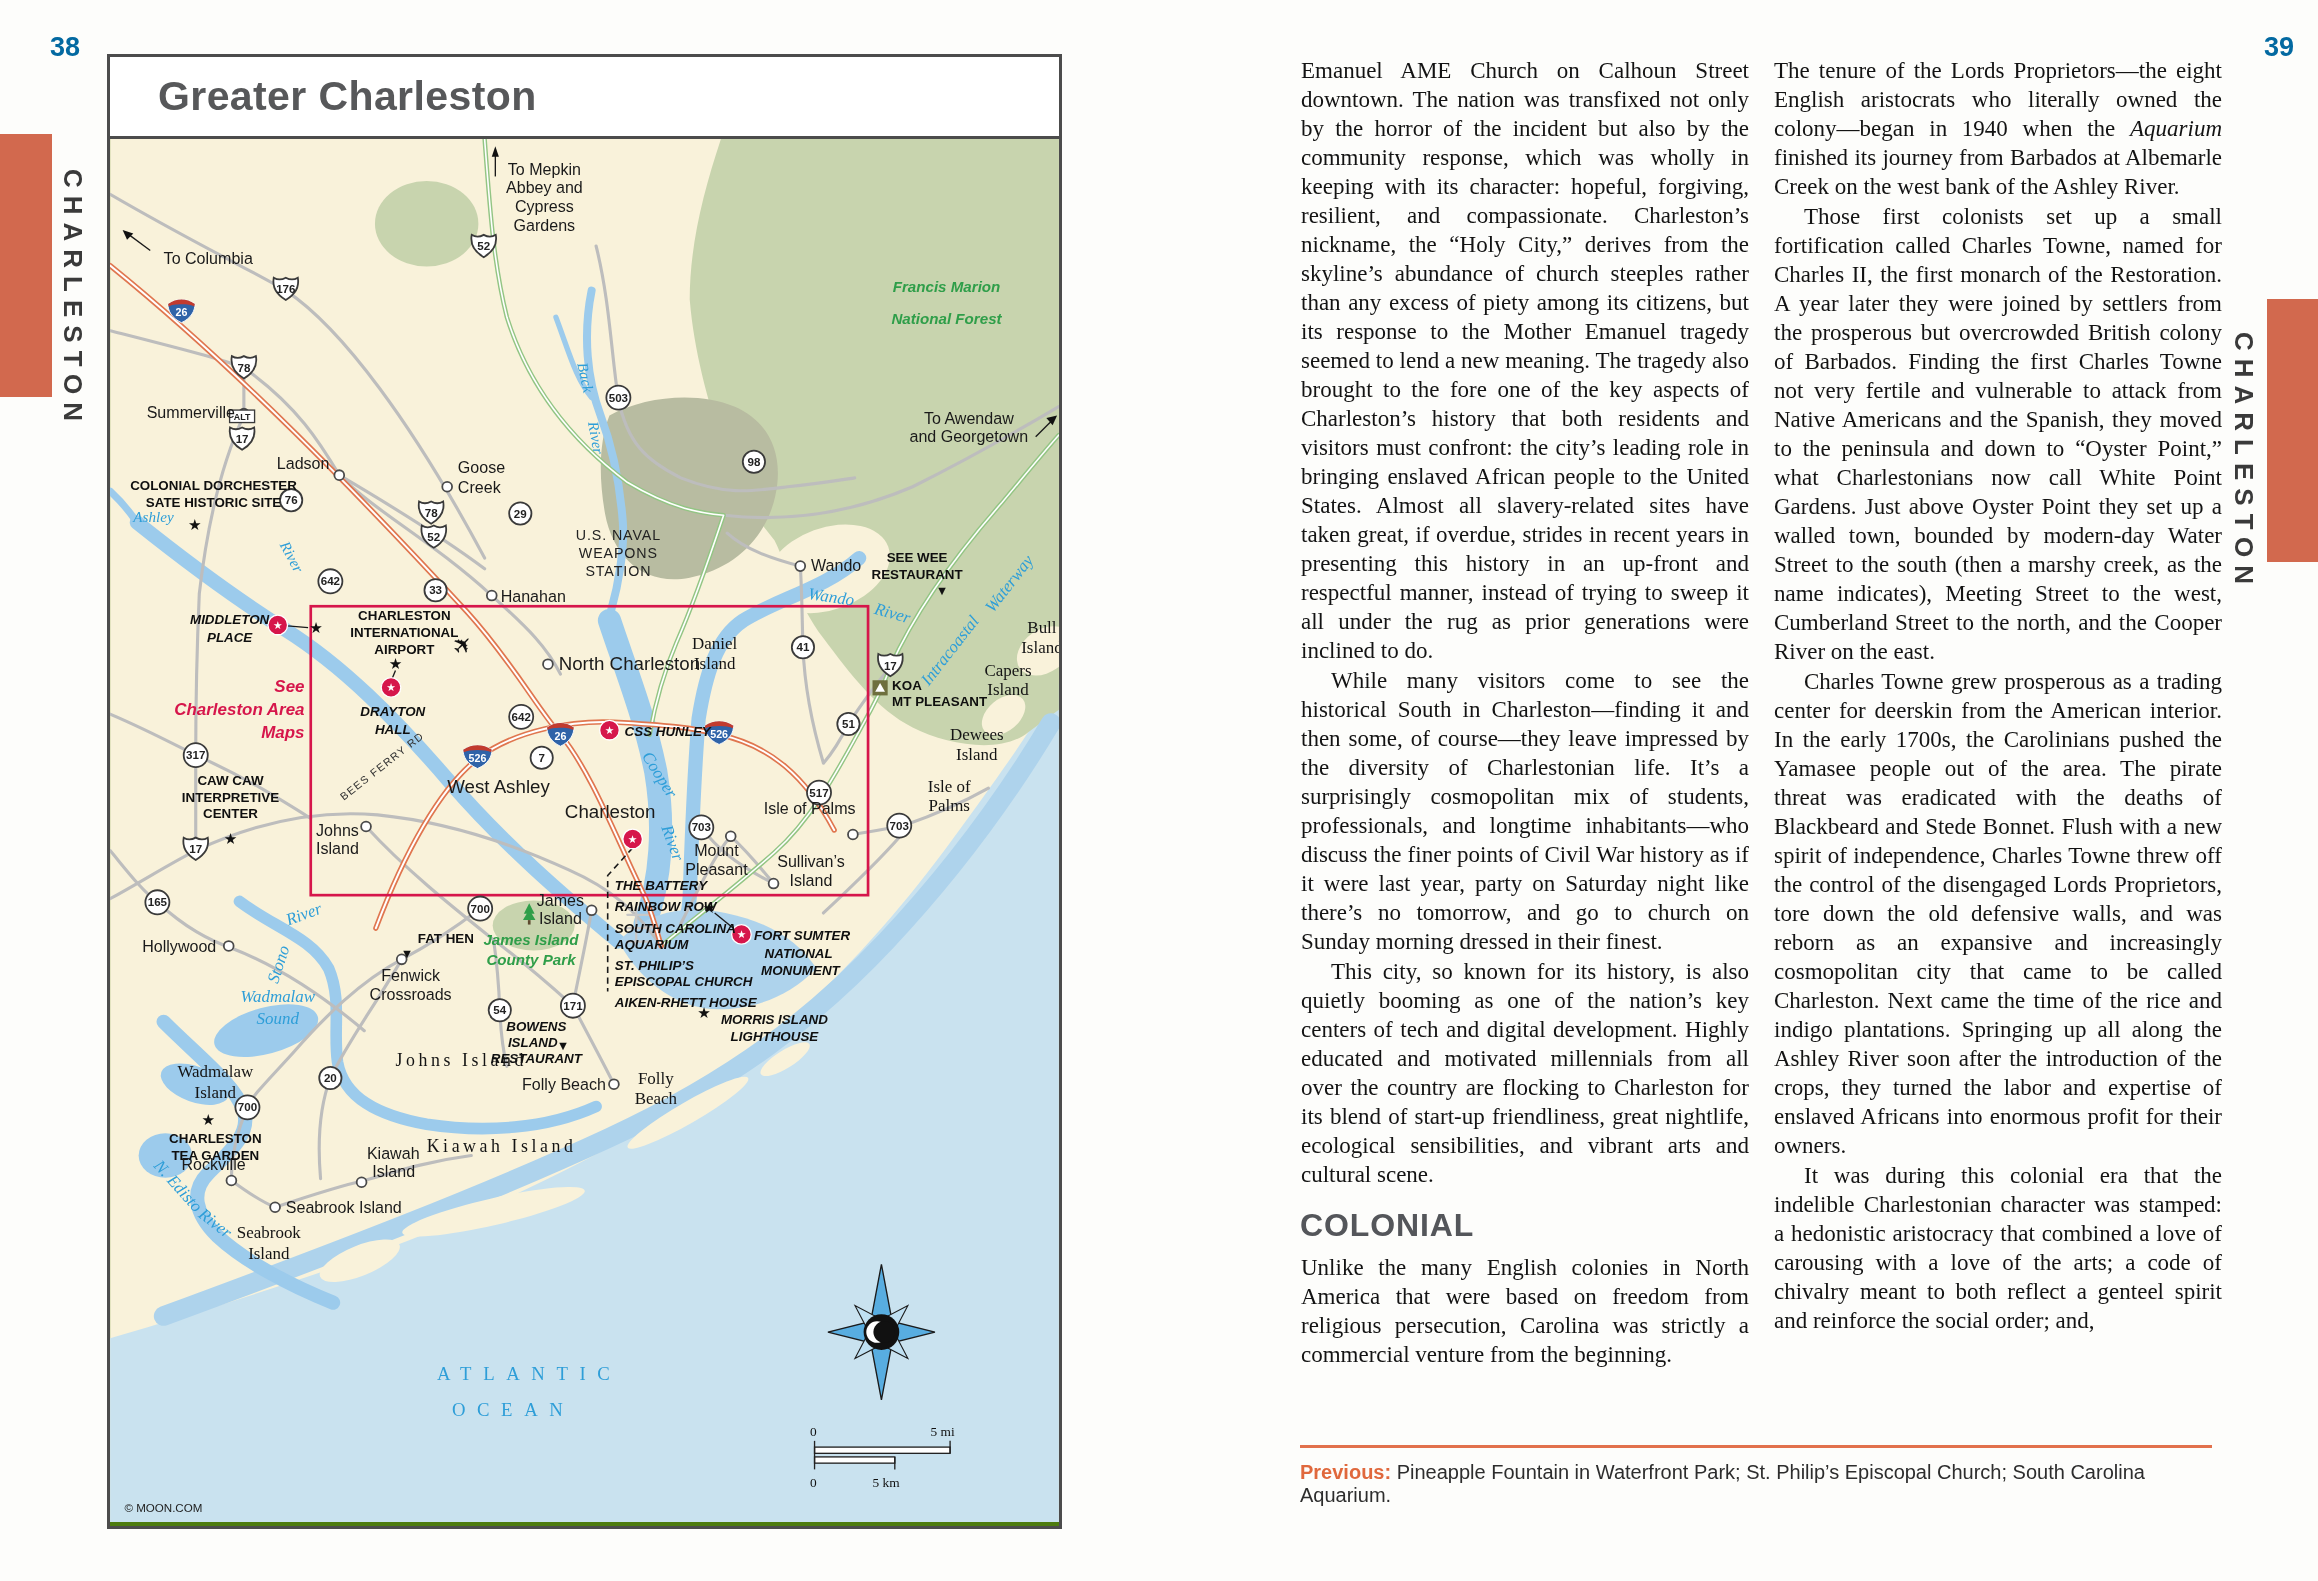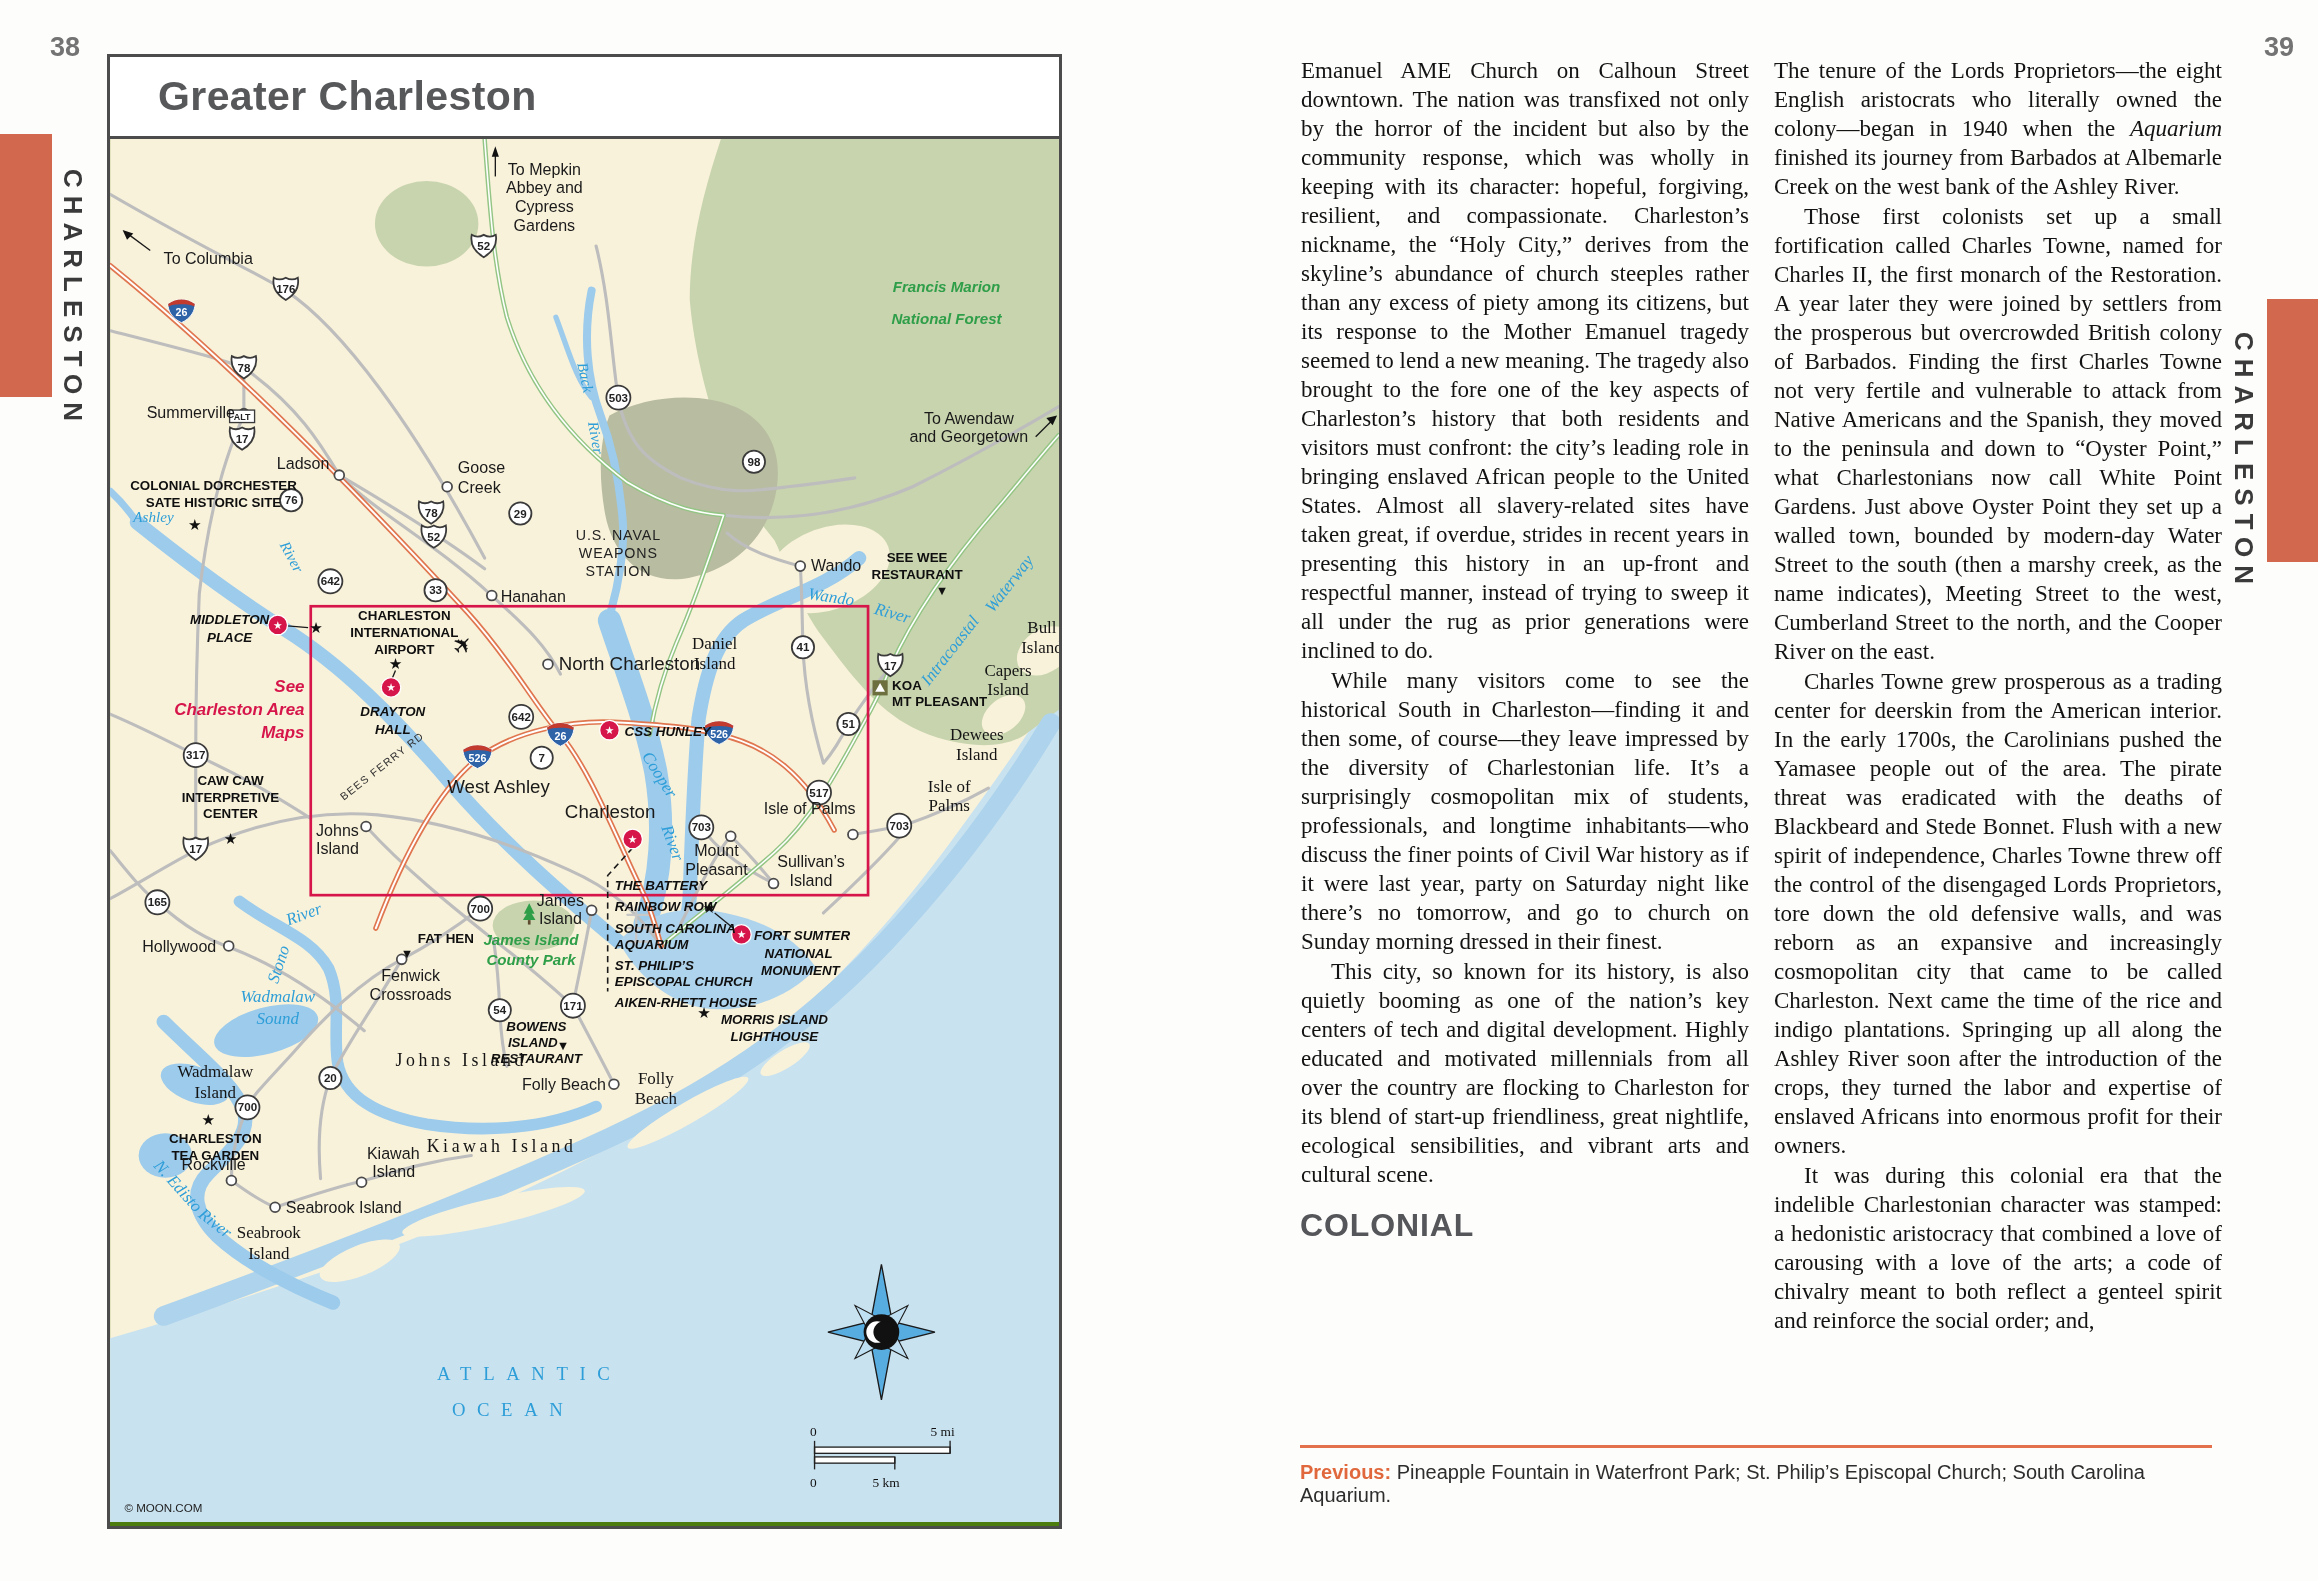--- a/index.html
+++ b/index.html
@@ -1,17 +1,17 @@
 <!DOCTYPE html>
 <html style="font-size:14.3px"><head>
 <meta charset="utf-8">
 <style>
   html,body{margin:0;padding:0;background:#d9d9d9;}
   #canvas{position:relative;width:2319px;height:1581px;background:#fdfdfb;overflow:hidden;font-family:"Liberation Sans",sans-serif;}
-  .pagenum{position:absolute;top:32px;font:bold 27px "Liberation Sans",sans-serif;color:#737373;}
+  .pagenum{position:absolute;top:32px;font:bold 27px "Liberation Sans",sans-serif;color:#0369a1;}
   #pn-left{left:50px;} #pn-right{left:2238px;margin-left:26px;}
   .tabblock{position:absolute;width:52px;height:263px;background:#d2694e;}
   #tab-left{left:0;top:134px;} #tab-right{left:2267px;top:299px;}
   .tabtext{position:absolute;writing-mode:vertical-rl;font:bold 26px "Liberation Sans",sans-serif;letter-spacing:8px;color:#3a3a3a;}
   #tabtext-left{left:57px;top:169px;} #tabtext-right{left:2228px;top:332px;}
   #map{position:absolute;left:107px;top:54px;width:949px;height:1469px;border:3.6px solid #4c4c4c;background:#4d7c0f;}
   #map-title{height:82px;background:#ffffff;border-bottom:3.6px solid #4c4c4c;display:flex;align-items:center;padding-left:48px;font:bold 41px "Liberation Sans",sans-serif;color:#57585a;letter-spacing:0.4px;box-sizing:border-box;}
   #mapsvg{display:block;}
   .col{position:absolute;top:55px;width:450px;height:1380px;font:23px/29px "Liberation Serif",serif;color:#131313;text-align:justify;overflow:hidden;}
   #col1{left:1300px;} #col2{left:1773px;}
@@ -493,20 +493,21 @@
         <text class="cpy" x="16" y="1540">© MOON.COM</text>
       </g>
     </svg>
   </div>
 
   <div class="col" id="col1">
     <p>Emanuel AME Church on Calhoun Street downtown. The nation was transfixed not only by the horror of the incident but also by the community response, which was wholly in keeping with its character: hopeful, forgiving, resilient, and compassionate. Charleston’s nickname, the “Holy City,” derives from the skyline’s abundance of church steeples rather than any excess of piety among its citizens, but its response to the Mother Emanuel tragedy seemed to lend a new meaning. The tragedy also brought to the fore one of the key aspects of Charleston’s history that both residents and visitors must confront: the city’s leading role in bringing enslaved African people to the United States. Almost all slavery-related sites have taken great, if overdue, strides in recent years in presenting this history in an up-front and respectful manner, instead of trying to sweep it all under the rug as prior generations were inclined to do.</p>
     <p class="ind">While many visitors come to see the historical South in Charleston—finding it and then some, of course—they leave impressed by the diversity of Charlestonian life. It’s a surprisingly cosmopolitan mix of students, professionals, and longtime inhabitants—who discuss the finer points of Civil War history as if it were last year, party on Saturday night like there’s no tomorrow, and go to church on Sunday morning dressed in their finest.</p>
     <p class="ind">This city, so known for its history, is also quietly booming as one of the nation’s key centers of tech and digital development. Highly educated and motivated millennials from all over the country are flocking to Charleston for its blend of start-up friendliness, great nightlife, ecological sensibilities, and vibrant arts and cultural scene.</p>
     <h2 id="history">COLONIAL</h2>
+    <p>Unlike the many English colonies in North America that were based on freedom from religious persecution, Carolina was strictly a commercial venture from the beginning.</p>
   </div>
 
   <div class="col" id="col2">
     <p><span>The tenure of the Lords Proprietors—the eight English aristocrats who literally owned the colony—began in 1940 when the </span><span class="ital">Aquarium</span><span> finished its journey from Barbados at Albemarle Creek on the west bank of the Ashley River.</span></p>
     <p class="ind">Those first colonists set up a small fortification called Charles Towne, named for Charles II, the first monarch of the Restoration. A year later they were joined by settlers from the prosperous but overcrowded British colony of Barbados. Finding the first Charles Towne not very fertile and vulnerable to attack from Native Americans and the Spanish, they moved to the peninsula and down to “Oyster Point,” what Charlestonians now call White Point Gardens. Just above Oyster Point they set up a walled town, bounded by modern-day Water Street to the south (then a marshy creek, as the name indicates), Meeting Street to the west, Cumberland Street to the north, and the Cooper River on the east.</p>
     <p class="ind">Charles Towne grew prosperous as a trading center for deerskin from the American interior. In the early 1700s, the Carolinians pushed the Yamasee people out of the area. The pirate threat was eradicated with the deaths of Blackbeard and Stede Bonnet. Flush with a new spirit of independence, Charles Towne threw off the control of the disengaged Lords Proprietors, tore down the old defensive walls, and was reborn as an expansive and increasingly cosmopolitan city that came to be called Charleston. Next came the time of the rice and indigo plantations. Springing up all along the Ashley River soon after the introduction of the crops, they turned the labor and expertise of enslaved Africans into enormous profit for their owners.</p>
     <p class="ind">It was during this colonial era that the indelible Charlestonian character was stamped: a hedonistic aristocracy that combined a love of carousing with a love of the arts; a code of chivalry meant to both reflect a genteel spirit and reinforce the social order; and,</p>
   </div>
 
   <div id="cap-rule"></div>

